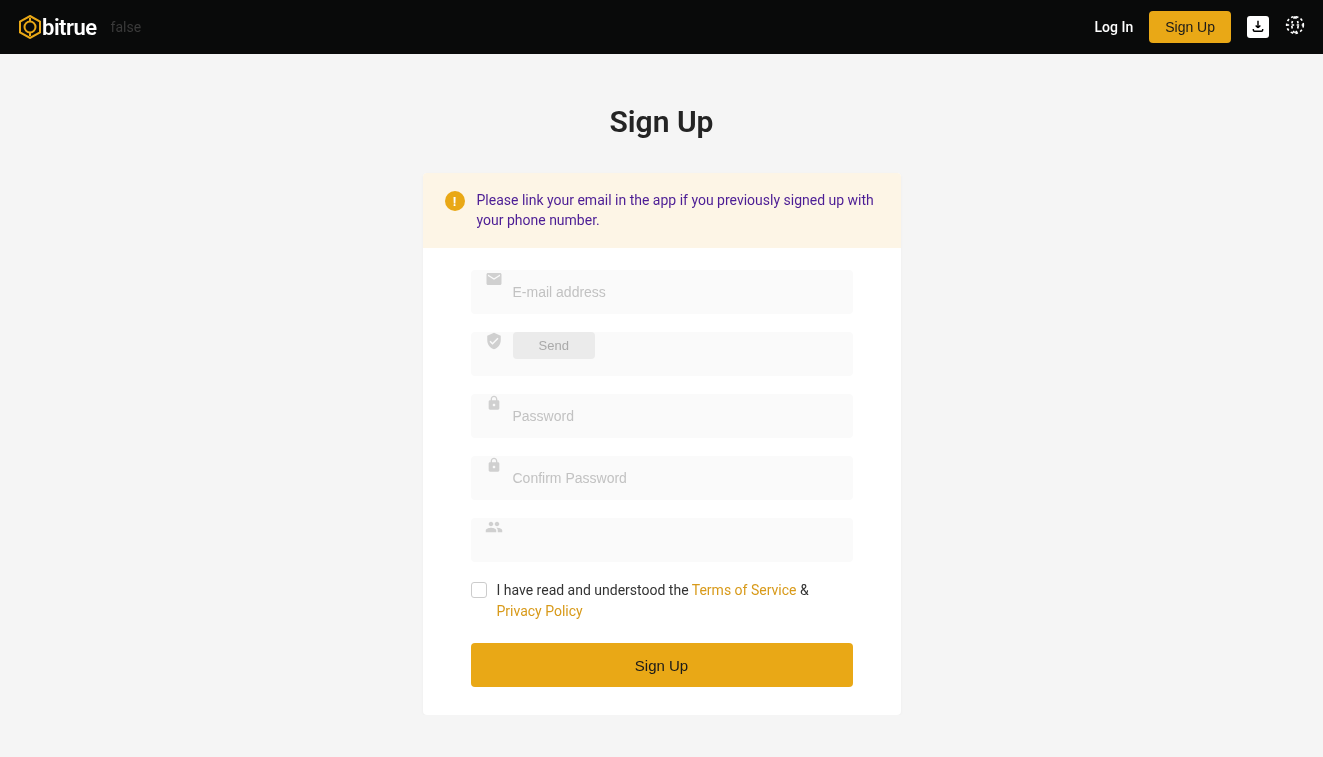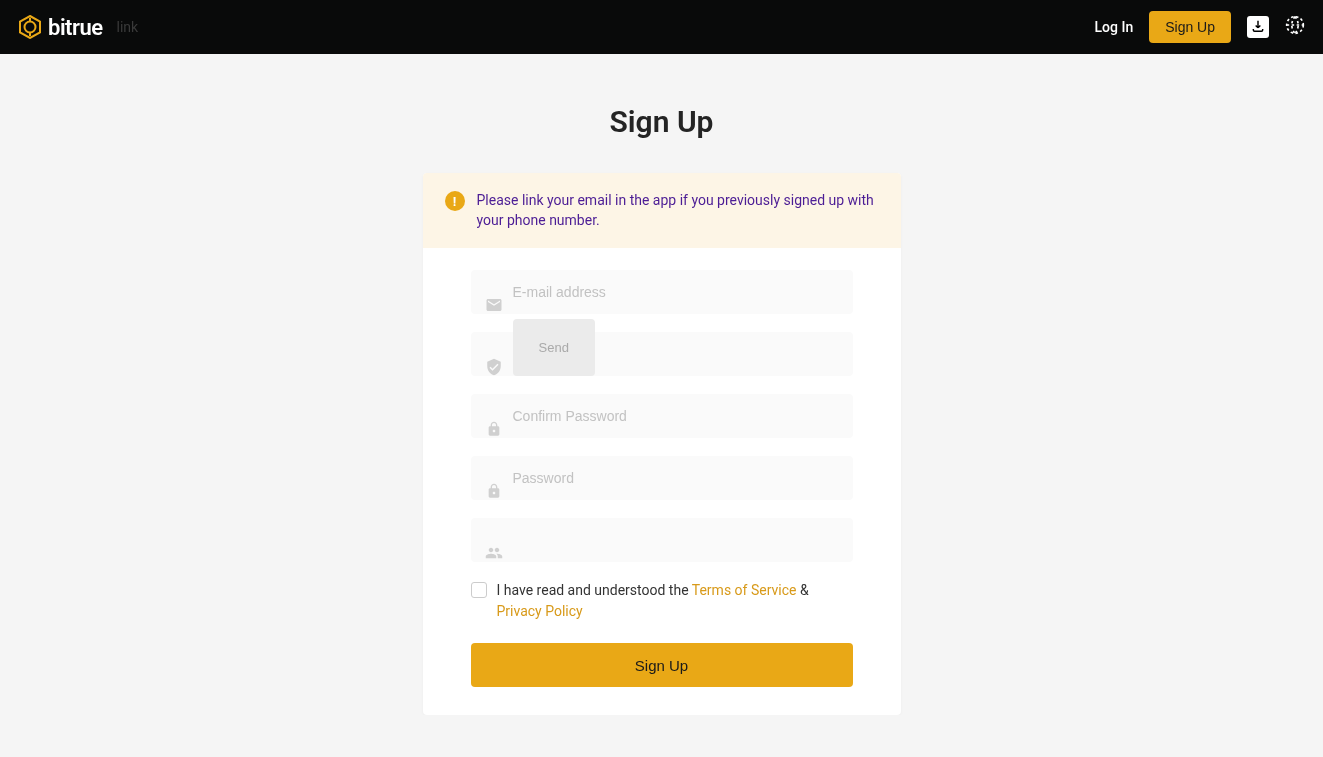--- a/index.html
+++ b/index.html
@@ -20,21 +20,20 @@
       padding: 0 18px;
     }
     .header-left {
       display: flex;
       align-items: center;
       gap: 14px;
     }
     .logo {
       display: flex;
       align-items: center;
-      gap: 6px;
       color: white;
       font-size: 22px;
       font-weight: 600;
       letter-spacing: -0.5px;
     }
     .logo-icon {
       width: 24px;
       height: 24px;
     }
     .false-text {
@@ -125,21 +124,21 @@
       line-height: 1.4;
     }
     .form-body {
       padding: 22px 48px 28px 48px;
     }
     .input-group {
       background: #fafafa;
       border-radius: 4px;
       height: 44px;
       display: flex;
-      align-items: flex-end;
+      align-items: flex-start;
       padding: 0 10px 0 14px;
       margin-bottom: 18px;
       position: relative;
     }
     .input-icon {
       width: 18px;
       height: 18px;
       display: flex;
       align-items: center;
       justify-content: center;
@@ -155,21 +154,21 @@
       color: #333;
       height: 100%;
     }
     .input-field::placeholder {
       color: #c2c2c2;
     }
     .send-btn {
       background: #ebebeb;
       border: none;
       color: #aaa;
-      padding: 21px 26px;
+      padding: 6px 26px;
       border-radius: 4px;
       font-size: 13px;
       cursor: pointer;
     }
     .checkbox-row {
       display: flex;
       align-items: flex-start;
       gap: 10px;
       margin-top: 10px;
       margin-bottom: 21px;
@@ -213,21 +212,21 @@
       <span class="logo-icon">
         <svg viewBox="0 0 24 24" width="24" height="24">
           <polygon points="12,1 22,6.5 22,17.5 12,23 2,17.5 2,6.5" fill="none" stroke="#e9a816" stroke-width="2"></polygon>
           <circle cx="12" cy="12" r="5.5" fill="none" stroke="#e9a816" stroke-width="2"></circle>
           <path d="M 12 6.5 L 12 3" stroke="#e9a816" stroke-width="2"></path>
           <path d="M 12 17.5 L 12 21" stroke="#e9a816" stroke-width="2"></path>
         </svg>
       </span>
       <span>bitrue</span>
     </div>
-    <span class="false-text">link</span>
+    <span class="false-text">false</span>
   </div>
   <div class="header-right">
     <span class="login-link">Log In</span>
     <button class="signup-btn">Sign Up</button>
     <div class="icon-btn">
       <span>
         <svg width="14" height="14" viewBox="0 0 24 24" fill="none" stroke="#000" stroke-width="2.5">
           <path d="M12 3v12m0 0l-4-4m4 4l4-4"></path>
           <path d="M4 17v2a2 2 0 002 2h12a2 2 0 002-2v-2"></path>
         </svg>
@@ -274,30 +273,30 @@
         </span>
         <button class="send-btn">Send</button>
       </div>
 
       <div class="input-group">
         <span class="input-icon">
           <svg width="16" height="16" viewBox="0 0 24 24" fill="#d0d0d0">
             <path d="M18 8h-1V6c0-2.76-2.24-5-5-5S7 3.24 7 6v2H6c-1.1 0-2 .9-2 2v10c0 1.1.9 2 2 2h12c1.1 0 2-.9 2-2V10c0-1.1-.9-2-2-2zm-6 9c-1.1 0-2-.9-2-2s.9-2 2-2 2 .9 2 2-.9 2-2 2zM9 8V6c0-1.66 1.34-3 3-3s3 1.34 3 3v2H9z"></path>
           </svg>
         </span>
-        <input type="password" class="input-field" placeholder="Confirm Password" style="">
+        <input type="password" class="input-field" placeholder="Password" style="">
       </div>
 
       <div class="input-group">
         <span class="input-icon">
           <svg width="16" height="16" viewBox="0 0 24 24" fill="#d0d0d0">
             <path d="M18 8h-1V6c0-2.76-2.24-5-5-5S7 3.24 7 6v2H6c-1.1 0-2 .9-2 2v10c0 1.1.9 2 2 2h12c1.1 0 2-.9 2-2V10c0-1.1-.9-2-2-2zm-6 9c-1.1 0-2-.9-2-2s.9-2 2-2 2 .9 2 2-.9 2-2 2zM9 8V6c0-1.66 1.34-3 3-3s3 1.34 3 3v2H9z"></path>
           </svg>
         </span>
-        <input type="password" class="input-field" placeholder="Password" style="">
+        <input type="password" class="input-field" placeholder="Confirm Password" style="">
       </div>
 
       <div class="input-group">
         <span class="input-icon">
           <svg width="18" height="18" viewBox="0 0 24 24" fill="#d0d0d0">
             <path d="M16 11c1.66 0 2.99-1.34 2.99-3S17.66 5 16 5s-3 1.34-3 3 1.34 3 3 3zm-8 0c1.66 0 2.99-1.34 2.99-3S9.66 5 8 5 5 6.34 5 8s1.34 3 3 3zm0 2c-2.33 0-7 1.17-7 3.5V19h14v-2.5c0-2.33-4.67-3.5-7-3.5zm8 0c-.29 0-.62.02-.97.05 1.16.84 1.97 1.97 1.97 3.45V19h6v-2.5c0-2.33-4.67-3.5-7-3.5z"></path>
           </svg>
         </span>
       </div>
 

